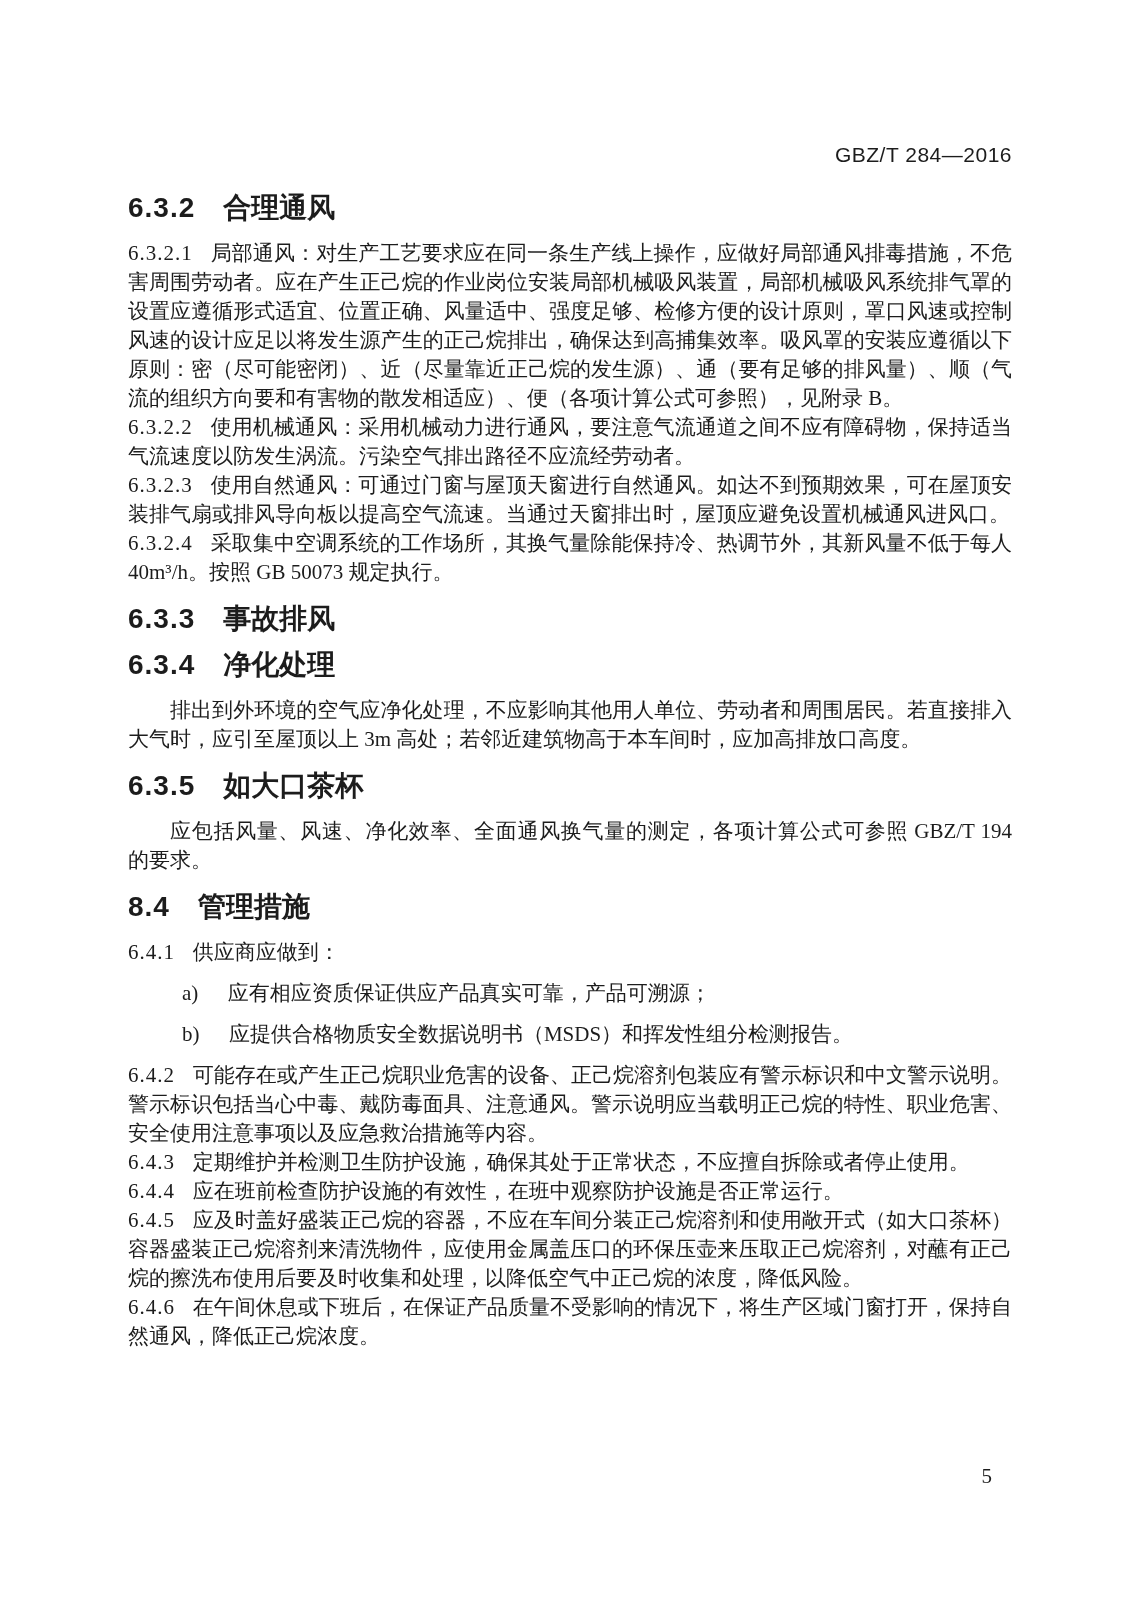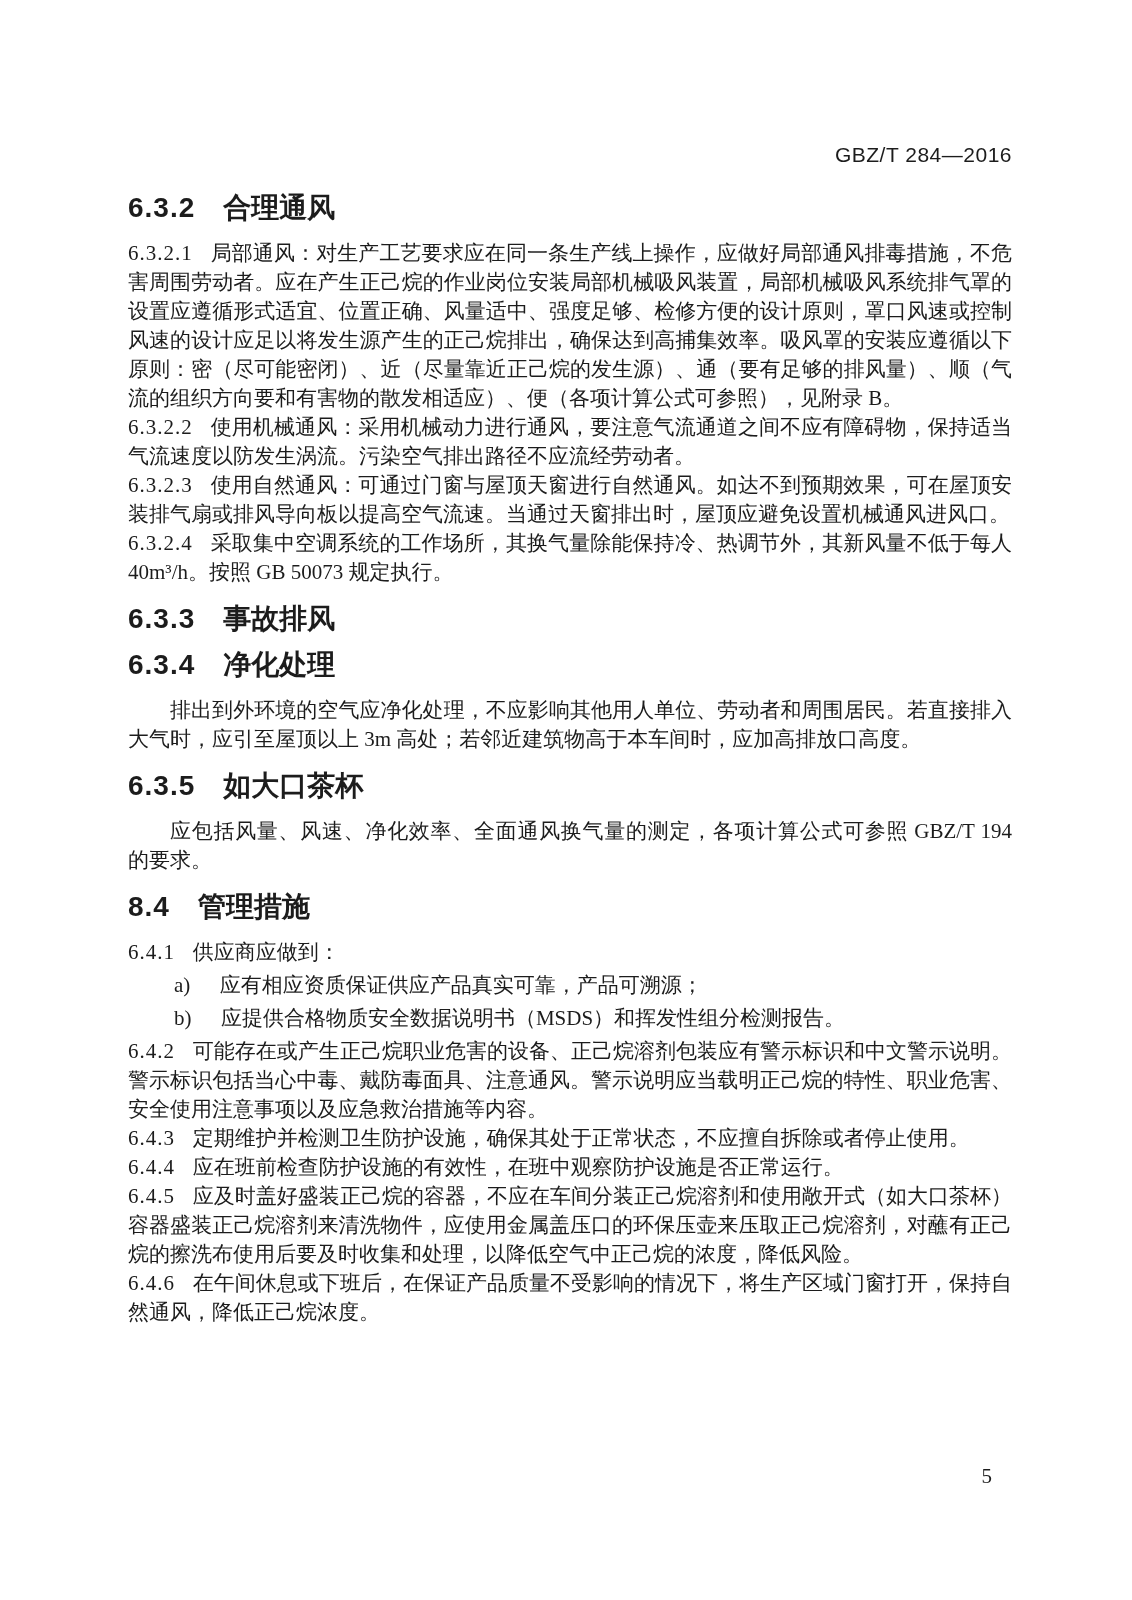--- a/index.html
+++ b/index.html
@@ -51,21 +51,21 @@
     margin-right: 1em;
   }
   .para {
     text-align: justify;
     text-indent: 2em;
     margin: 0;
   }
   .list-item {
     text-align: justify;
     padding-left: 2em;
-    margin: 4px;
+    margin: 12px;
   }
   .list-item .num {
     margin-right: 1.4em;
   }
   .page-number {
     position: absolute;
     right: 140px;
     top: 1462px;
     font-size: 21px;
     font-family: "Liberation Serif", "DejaVu Serif", serif;

